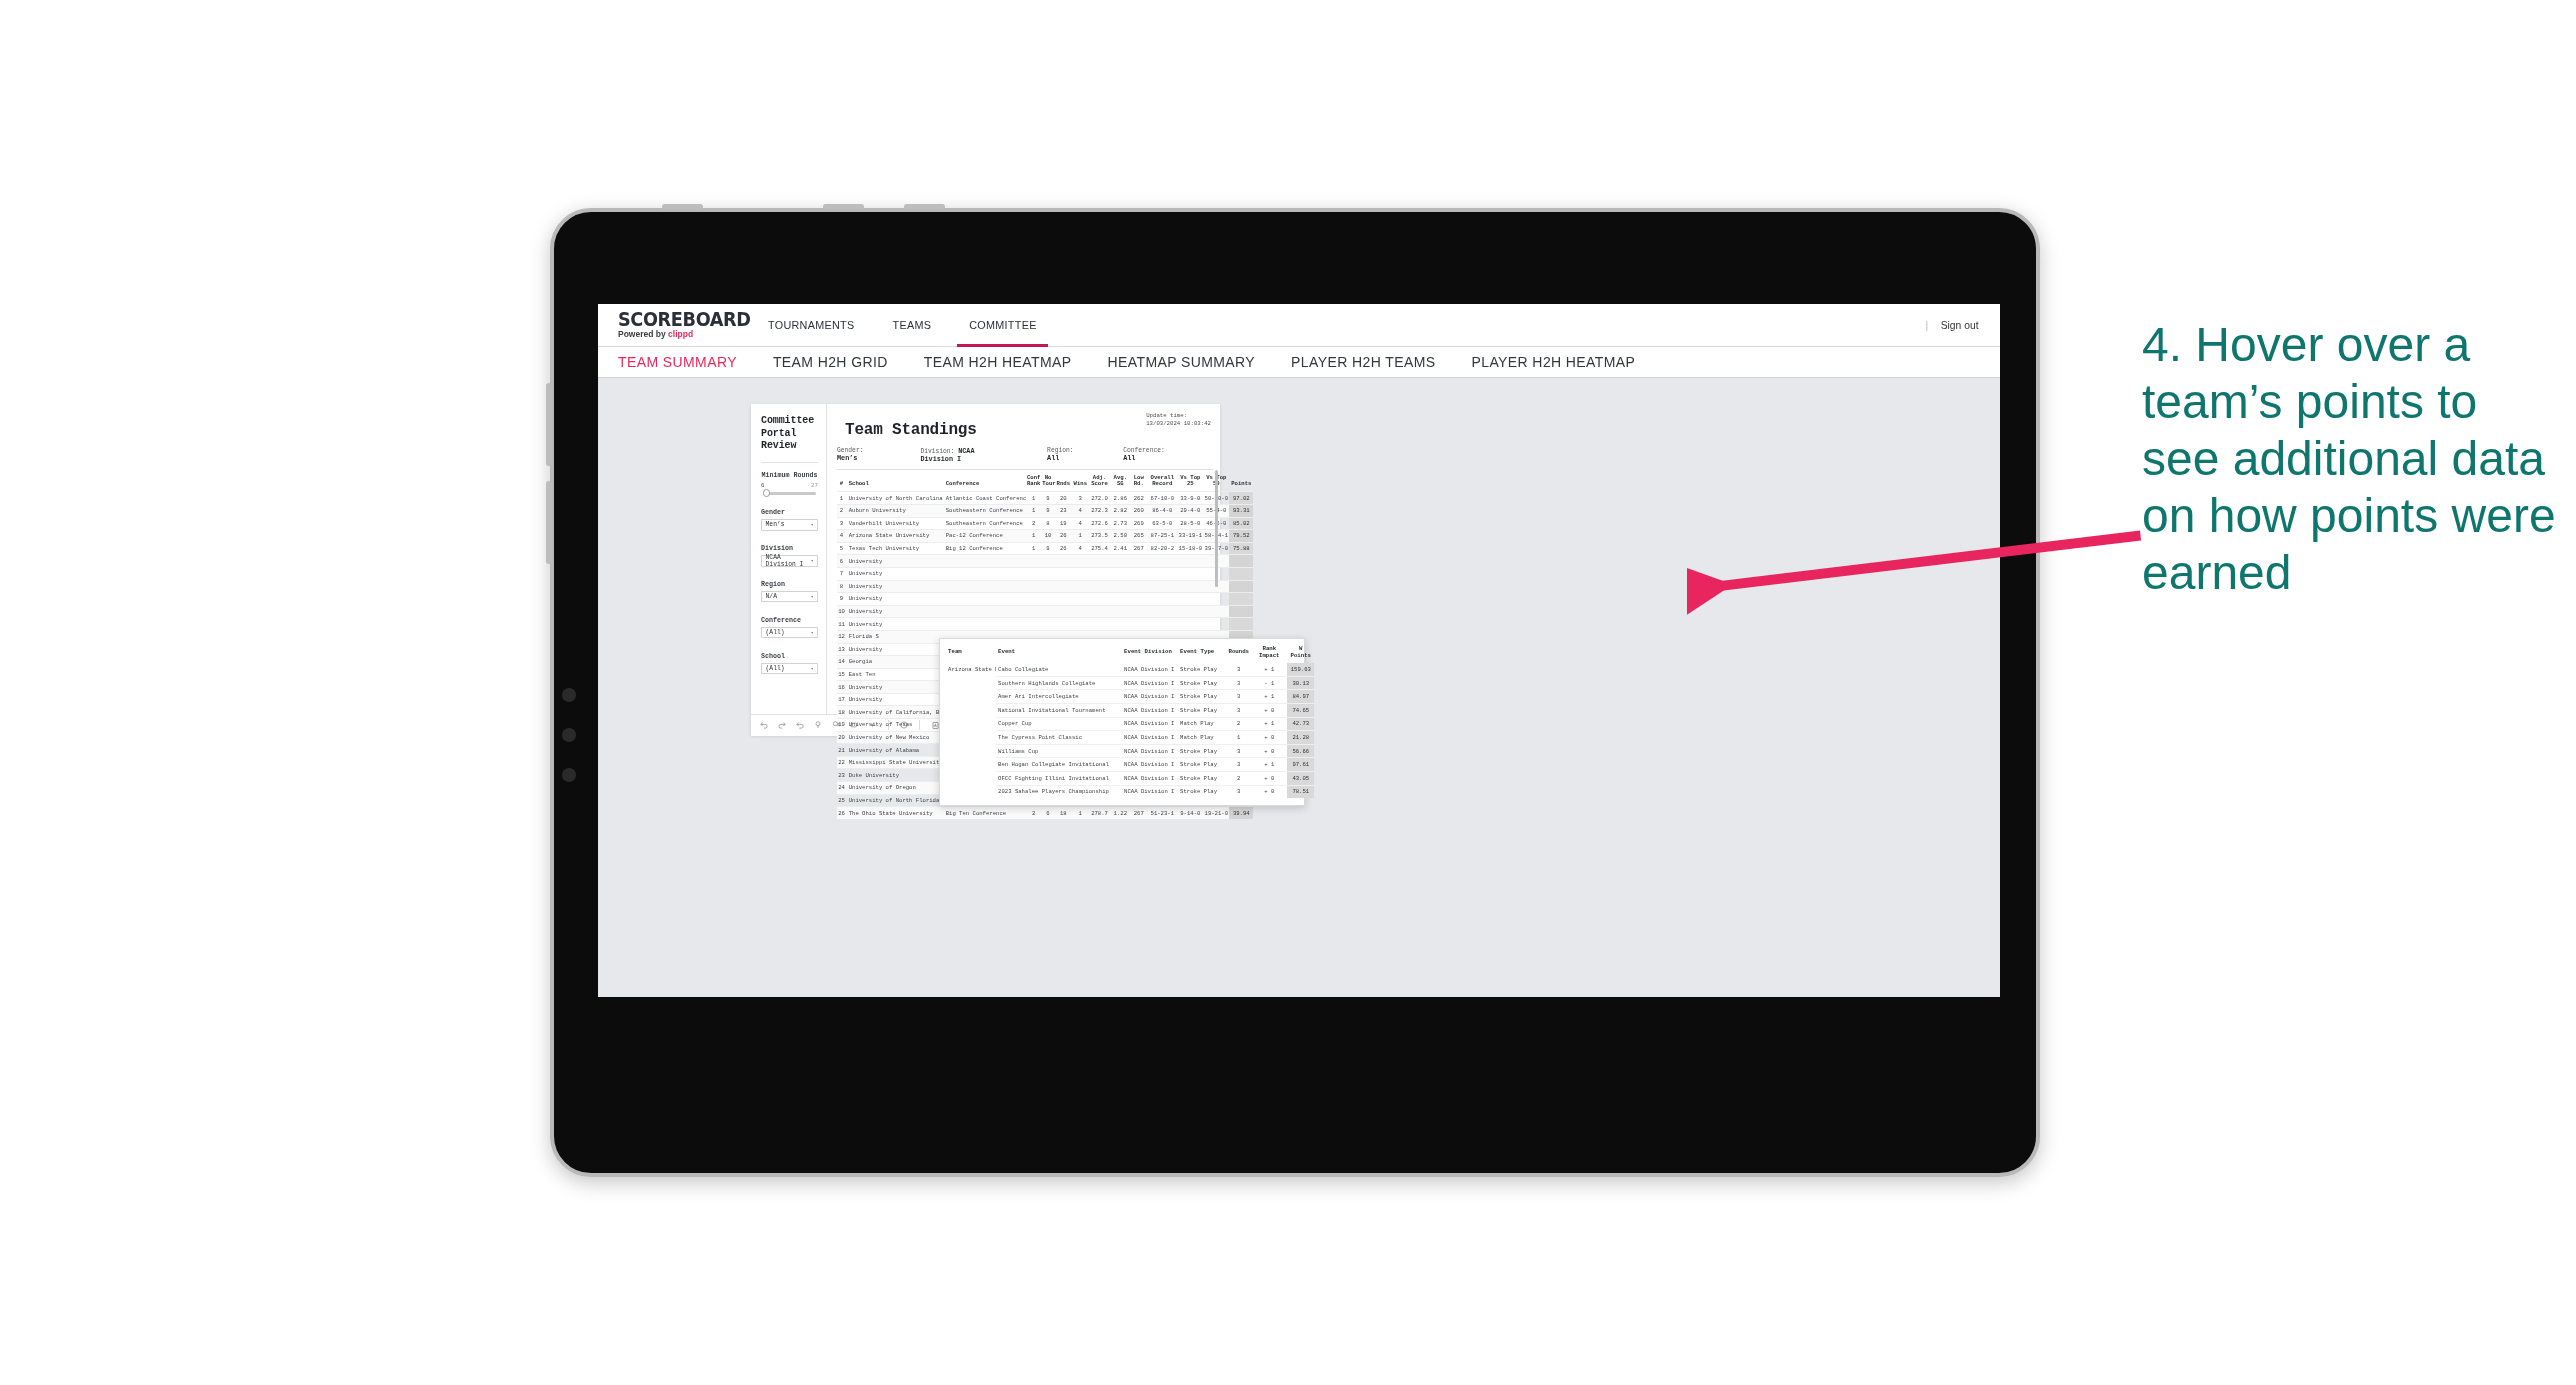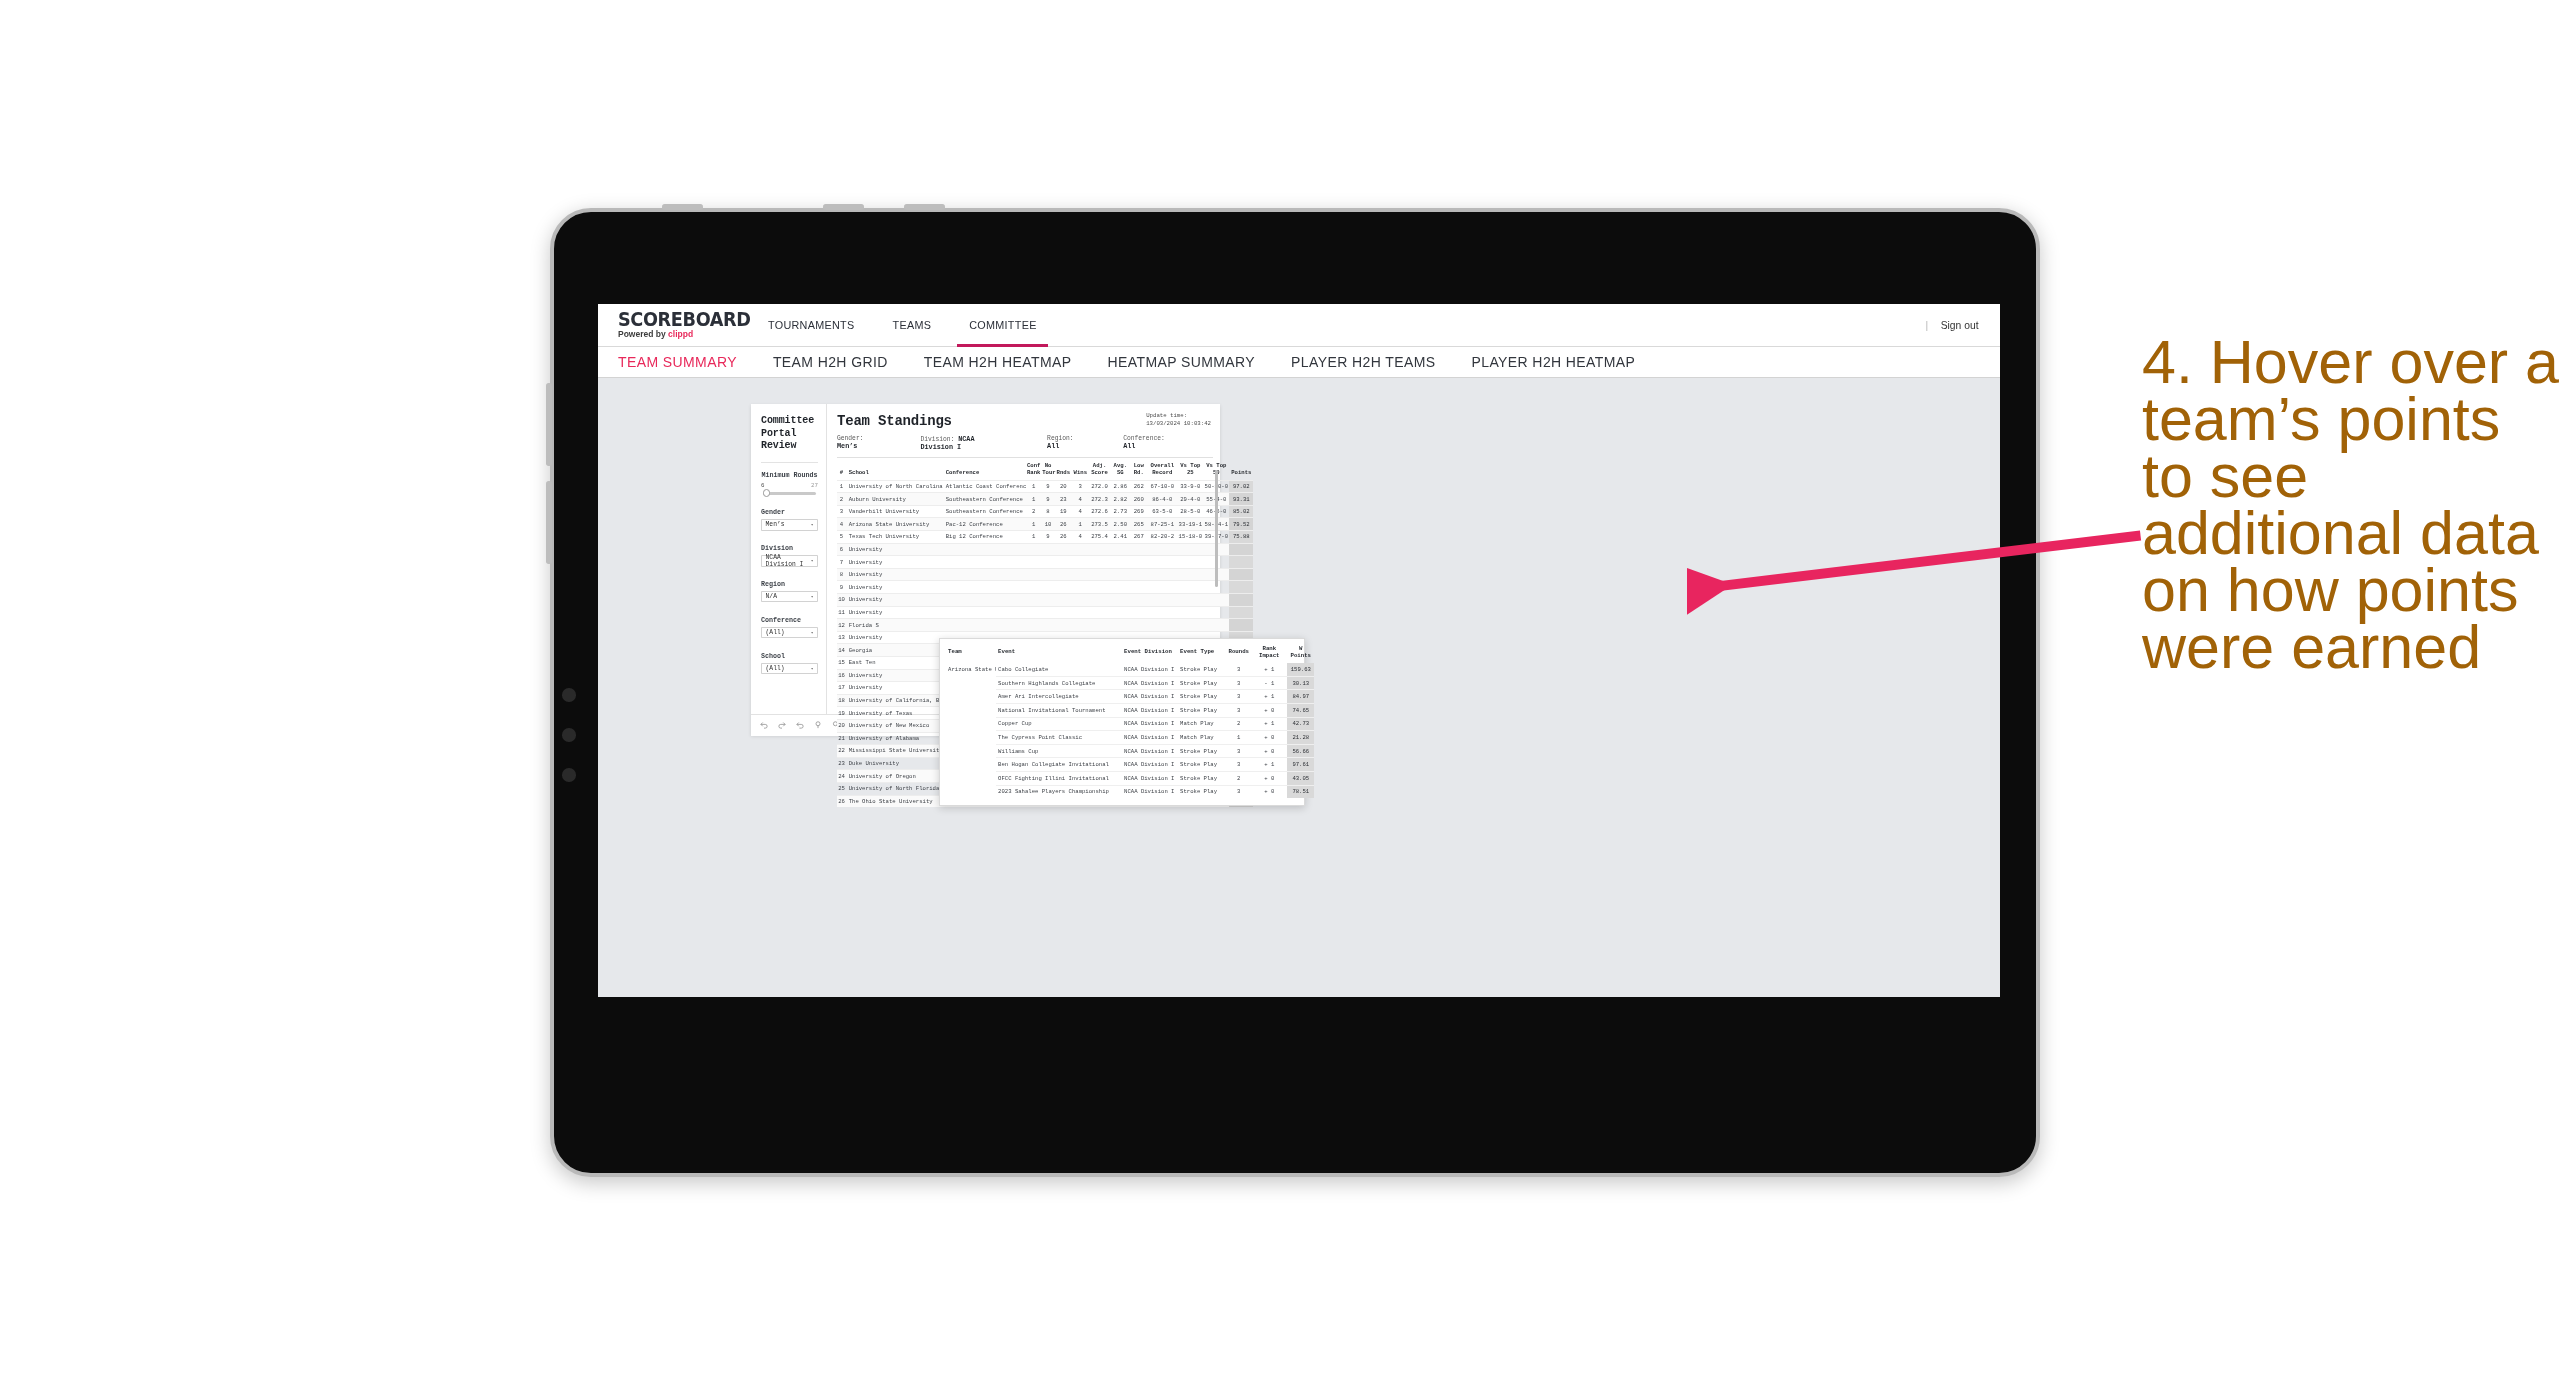--- a/index.html
+++ b/index.html
@@ -125,21 +125,21 @@
   .f-select {
     border:0.9px solid #d2d2d2; height:11.7px; border-radius:0.9px;
     display:flex; align-items:center; padding:0 3.6px;
     font-size:6.3px; color:#2e2e2e; background:#fff; cursor:pointer;
   }
   .f-select .caret { margin-left:auto; font-size:4.5px; color:#6b6b6b; }
 
   
   #panel { flex:1; min-width:0; padding:9px 7.2px 0 10px; position:relative; }
   #panel h2 {
-    margin:0; font-size:14px; font-weight:600; color:#1f2329;
+    margin:8px; font-size:16px; font-weight:600; color:#1f2329;
     letter-spacing:-0.2px;
   }
   #update-time {
     position:absolute; right:9px; top:8px; font-size:5.7px;
     color:#4d4d4d; line-height:8px; text-align:left;
   }
   #crumbs {
     display:flex; margin-top:6.3px; font-size:6.3px; color:#5a5a5a;
     border-bottom:0.9px solid #e0e0e0; padding-bottom:6.3px;
   }
@@ -206,22 +206,22 @@
   #toolbar .ic { width:10.8px; height:10.8px; display:flex; align-items:center;
                  justify-content:center; color:#8a8a8a; cursor:pointer; }
   #toolbar .sep { width:0.9px; height:10px; background:#dcdcdc; margin:0 2.7px; }
   #toolbar .txt { display:flex; align-items:center; gap:2.7px; cursor:pointer;
                   color:#3a3a3a; font-size:6.3px; }
   #toolbar .spacer { margin-left:auto; }
   #toolbar svg { display:block; }
 
   
   #annotation {
-    position:absolute; left:2142px; top:334px; width:422px;
-    font-size:61px; line-height:57px; color:#a16207;
+    position:absolute; left:2142px; top:316px; width:422px;
+    font-size:48px; line-height:57px; color:#0f766e;
     font-family:"Liberation Sans", sans-serif;
   }
   #arrow { position:absolute; left:1687px; top:530px; }
 </style>
 </head>
 <body>
 
 <div id="tablet">
   <div class="dev-btn top1"></div>
   <div class="dev-btn top2"></div>

